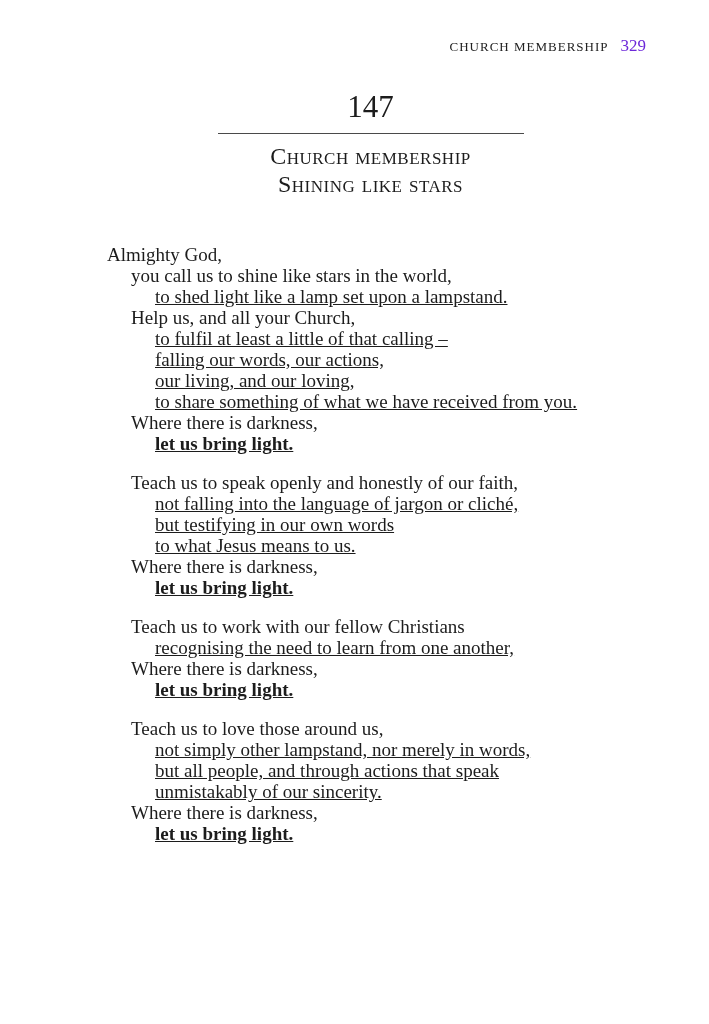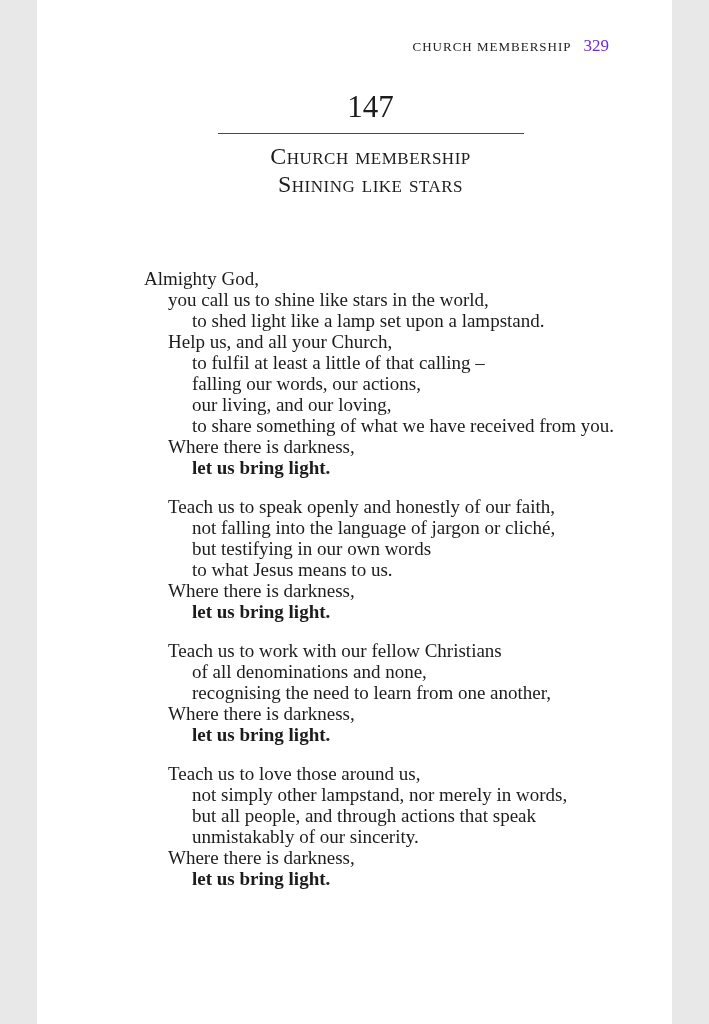--- a/index.html
+++ b/index.html
@@ -1,19 +1,19 @@
 <!DOCTYPE html>
 <html><head>
 <meta charset="utf-8">
 <style>
   * { margin: 0; padding: 0; box-sizing: border-box; }
   html, body { background: #e8e8e8; }
   .page {
     position: relative;
-    width: 635px;
+    width: 709px;
     height: 1024px;
     margin: 0 auto;
     background: #ffffff;
     color: #1c1c1c;
     font-family: "Liberation Serif", "DejaVu Serif", serif;
     overflow: hidden;
   }
   
   .running-head {
     position: absolute;
@@ -61,27 +61,26 @@
     color: #1c1c1c;
   }
   
   .prayer {
     position: absolute;
     top: 244px;
     left: 107px;
     width: 540px;
     font-size: 19px;
     line-height: 21px;
-    margin-top: 24px;
   }
   .stanza { margin-bottom: 18px; }
   .line { white-space: nowrap; }
   .ind0 { padding-left: 0; }
   .ind1 { padding-left: 24px; }
-  .ind2 { padding-left: 48px; }
+  .ind2 { padding-left: 48px; text-decoration: underline; }
   .response { font-weight: bold; }
 </style>
 </head>
 <body>
 
 <div class="page">
 
   <div class="running-head">
     <span class="section">CHURCH MEMBERSHIP</span>
     <span class="pagenum">329</span>
@@ -113,21 +112,20 @@
       <div class="line ind1">Teach us to speak openly and honestly of our faith,</div>
       <div class="line ind2">not falling into the language of jargon or cliché,</div>
       <div class="line ind2">but testifying in our own words</div>
       <div class="line ind2">to what Jesus means to us.</div>
       <div class="line ind1">Where there is darkness,</div>
       <div class="line ind2 response">let us bring light.</div>
     </div>
 
     <div class="stanza">
       <div class="line ind1">Teach us to work with our fellow Christians</div>
-      <div class="line ind2">of all denominations and none,</div>
       <div class="line ind2">recognising the need to learn from one another,</div>
       <div class="line ind1">Where there is darkness,</div>
       <div class="line ind2 response">let us bring light.</div>
     </div>
 
     <div class="stanza">
       <div class="line ind1">Teach us to love those around us,</div>
       <div class="line ind2">not simply other lampstand, nor merely in words,</div>
       <div class="line ind2">but all people, and through actions that speak</div>
       <div class="line ind2">unmistakably of our sincerity.</div>

